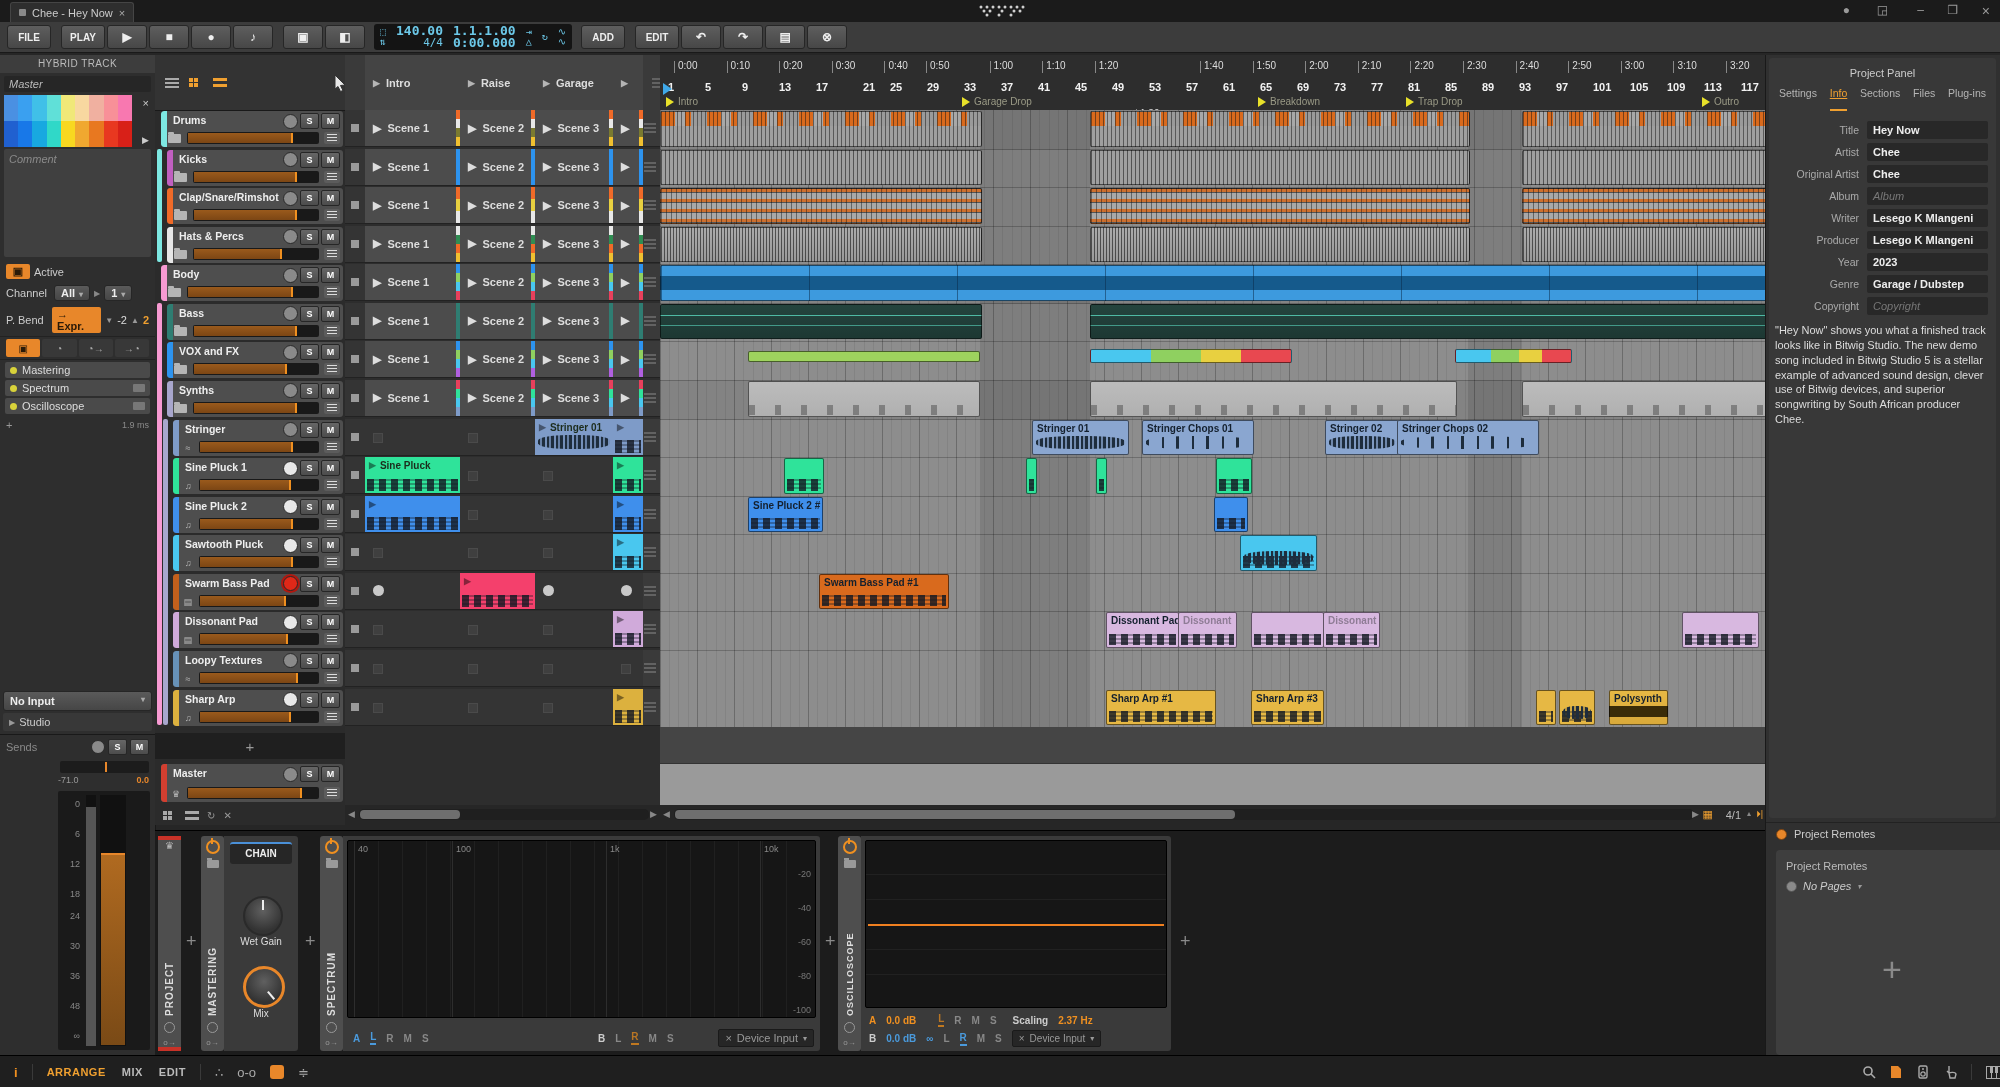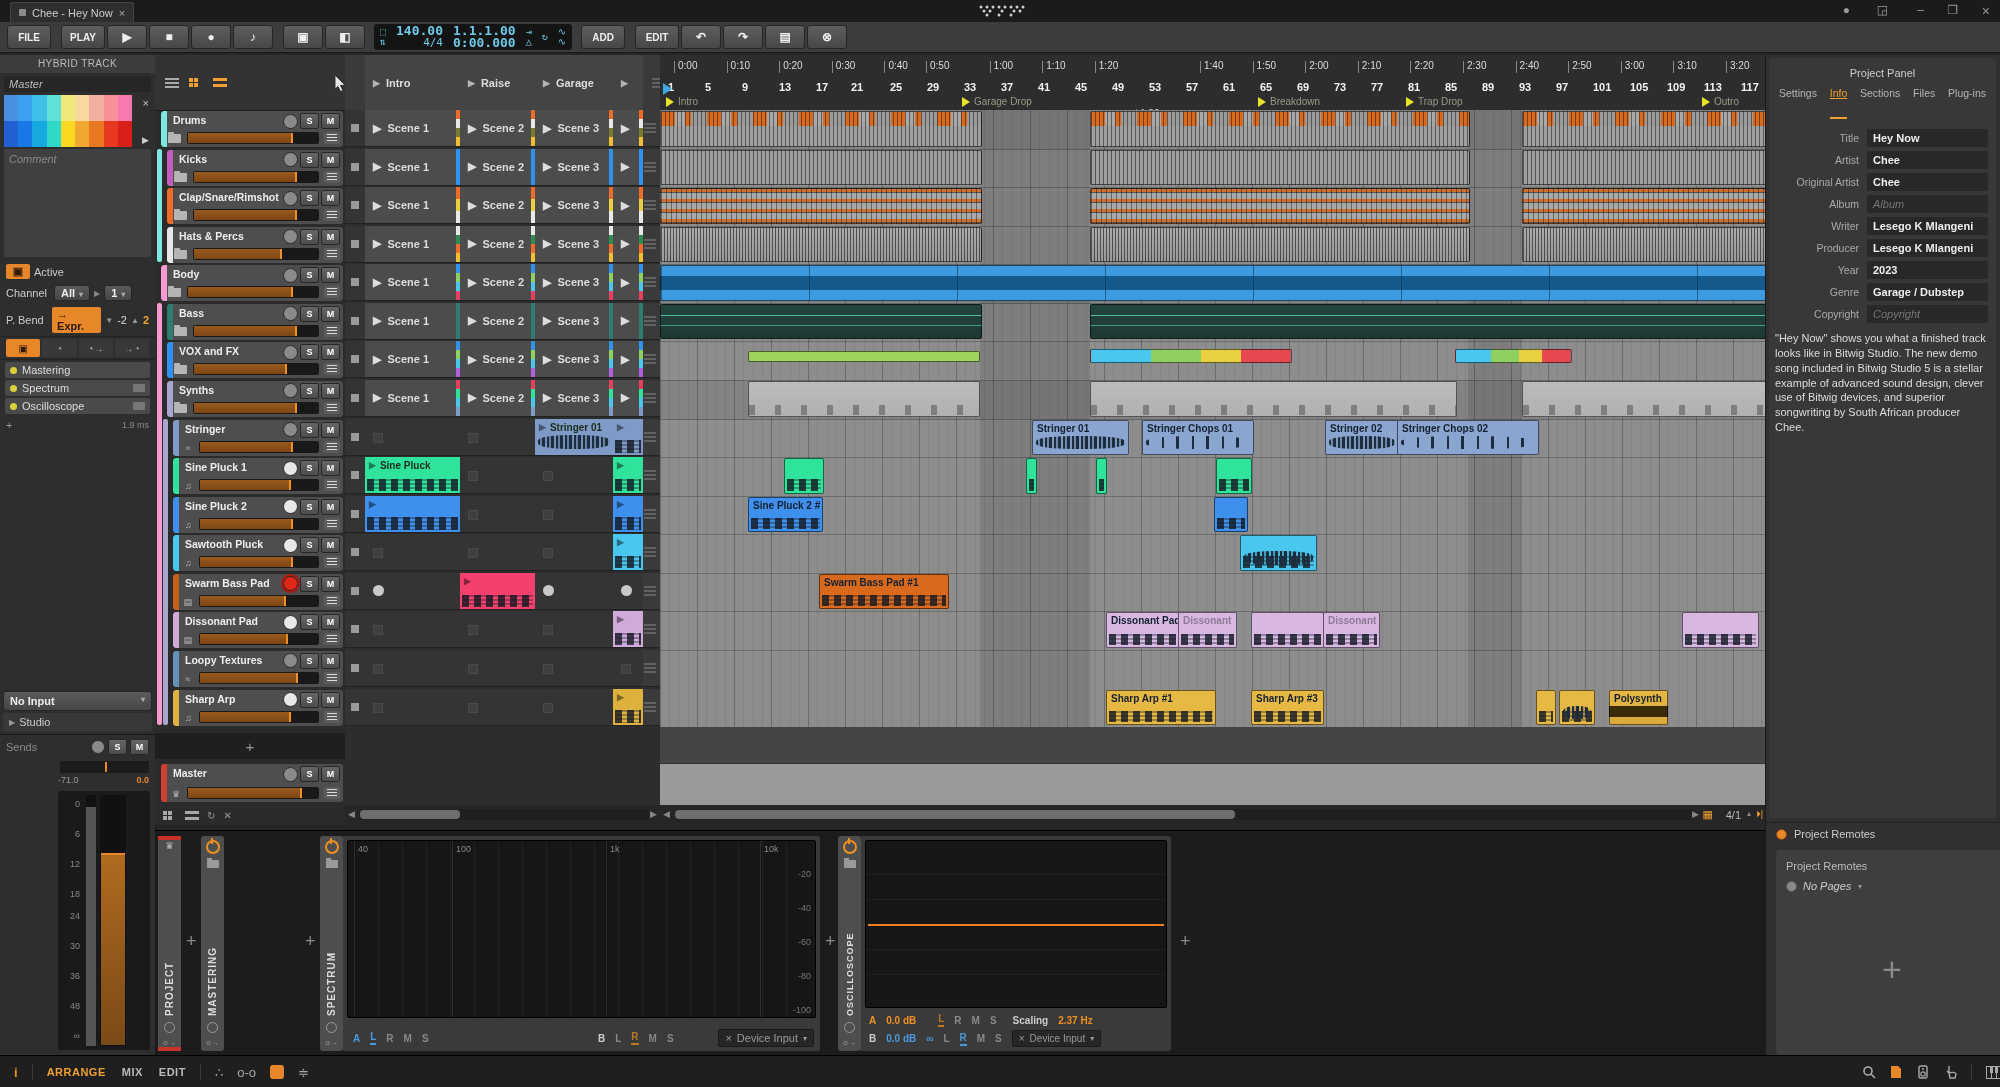--- a/index.html
+++ b/index.html
@@ -189,21 +189,21 @@
   .u-blue{color:#4a9adc;border-bottom:2px solid #4a9adc;padding-bottom:1px;}
   .u-orange{color:#b87524;border-bottom:2px solid #c07820;padding-bottom:1px;}
   .inputdd{background:#262626;border:1px solid #1a1a1a;border-radius:2px;color:#999;padding:2px 6px;font-weight:normal;display:flex;gap:5px;align-items:center;}
   .osc-line{position:absolute;left:2px;right:2px;height:2px;background:#f08020;}
   .hgrid{position:absolute;left:0;right:0;height:1px;background:rgba(255,255,255,.05);}
   
   .rightpanel{left:1765px;top:55px;width:235px;height:1000px;background:#303030;border-left:1px solid #191919;}
   .pp-box{position:absolute;left:3px;top:3px;width:227px;height:760px;background:#383838;border-radius:3px;}
   .pp-title{text-align:center;color:#ccc;padding:9px 0 8px;font-size:11px;}
   .pp-tabs{display:flex;justify-content:space-between;padding:0 10px 6px;color:#b5b5b5;font-size:10.5px;}
-  .pp-tabs .on{color:#f0a030;border-bottom:2px solid #f0a030;padding-bottom:18px;text-decoration:underline;}
+  .pp-tabs .on{color:#f0a030;border-bottom:2px solid #f0a030;padding-bottom:10px;text-decoration:underline;}
   .frow{display:flex;align-items:center;margin:4px 8px;}
   .frow .fl{width:82px;text-align:right;color:#aaa;padding-right:8px;font-size:10.5px;}
   .frow .fv{flex:1;background:#282828;border-radius:2px;color:#eee;font-weight:bold;padding:3px 6px;min-height:12px;}
   .frow .fv.ph{color:#777;font-weight:normal;font-style:italic;}
   .pp-desc{margin:8px 6px;color:#ddd;font-size:11px;line-height:1.35;}
   .remotes-head{position:absolute;left:0;top:767px;width:235px;height:22px;display:flex;align-items:center;gap:7px;padding-left:10px;color:#ccc;border-top:1px solid #222;}
   .knobdot{width:9px;height:9px;border-radius:50%;background:#e8872a;border:1px solid #7a4210;}
   .remotes-box{position:absolute;left:10px;top:795px;width:212px;height:185px;background:#3e3e3e;border-radius:4px;padding:10px;}
   .remotes-box .t{color:#bbb;font-size:11px;}
   .remotes-box .pg{display:flex;align-items:center;gap:6px;color:#ccc;font-style:italic;margin-top:8px;}
@@ -1231,21 +1231,21 @@
         <div class="tlabel" style="left: 855.6px;">2:40</div>
         <div class="tlabel" style="left: 908.2px;">2:50</div>
         <div class="tlabel" style="left: 960.8px;">3:00</div>
         <div class="tlabel" style="left: 1013.4px;">3:10</div>
         <div class="tlabel" style="left: 1066px;">3:20</div>
         <div class="blabel" style="left: 8px;">1</div>
         <div class="blabel" style="left: 45px;">5</div>
         <div class="blabel" style="left: 82px;">9</div>
         <div class="blabel" style="left: 119px;">13</div>
         <div class="blabel" style="left: 156px;">17</div>
-        <div class="blabel" style="left: 191px;">21</div>
+        <div class="blabel" style="left: 203px;">21</div>
         <div class="blabel" style="left: 230px;">25</div>
         <div class="blabel" style="left: 267px;">29</div>
         <div class="blabel" style="left: 304px;">33</div>
         <div class="blabel" style="left: 341px;">37</div>
         <div class="blabel" style="left: 378px;">41</div>
         <div class="blabel" style="left: 415px;">45</div>
         <div class="blabel" style="left: 452px;">49</div>
         <div class="blabel" style="left: 489px;">53</div>
         <div class="blabel" style="left: 526px;">57</div>
         <div class="blabel" style="left: 563px;">61</div>
@@ -1445,20 +1445,31 @@
       <div class="redcap" style="bottom:0"></div>
     </div>
     <div class="plusbtn" style="left:31px;top:100px">+</div>
 
     <div class="vstrip" style="left:46px">
       <span class="power"></span>
       <span class="sfold"></span>
       <div class="vtext">MASTERING</div>
       <span class="clockic"></span>
       <span class="arric">o→</span>
+    </div>
+    <div class="devbody" style="left:69px;width:74px">
+      <div class="chainchip">CHAIN</div>
+      <div class="knob" style="left:19px;top:60px">
+          <i></i>
+        </div>
+      <div class="klabel" style="left:2px;top:100px">Wet Gain</div>
+      <div class="knob orange" style="left:19px;top:130px">
+          <i style="transform:rotate(140deg)"></i>
+        </div>
+      <div class="klabel" style="left:2px;top:172px">Mix</div>
     </div>
     <div class="plusbtn" style="left:150px;top:100px">+</div>
 
     <div class="vstrip" style="left:165px">
       <span class="power"></span>
       <span class="sfold"></span>
       <div class="vtext">SPECTRUM</div>
       <span class="clockic"></span>
       <span class="arric">o→</span>
     </div>

